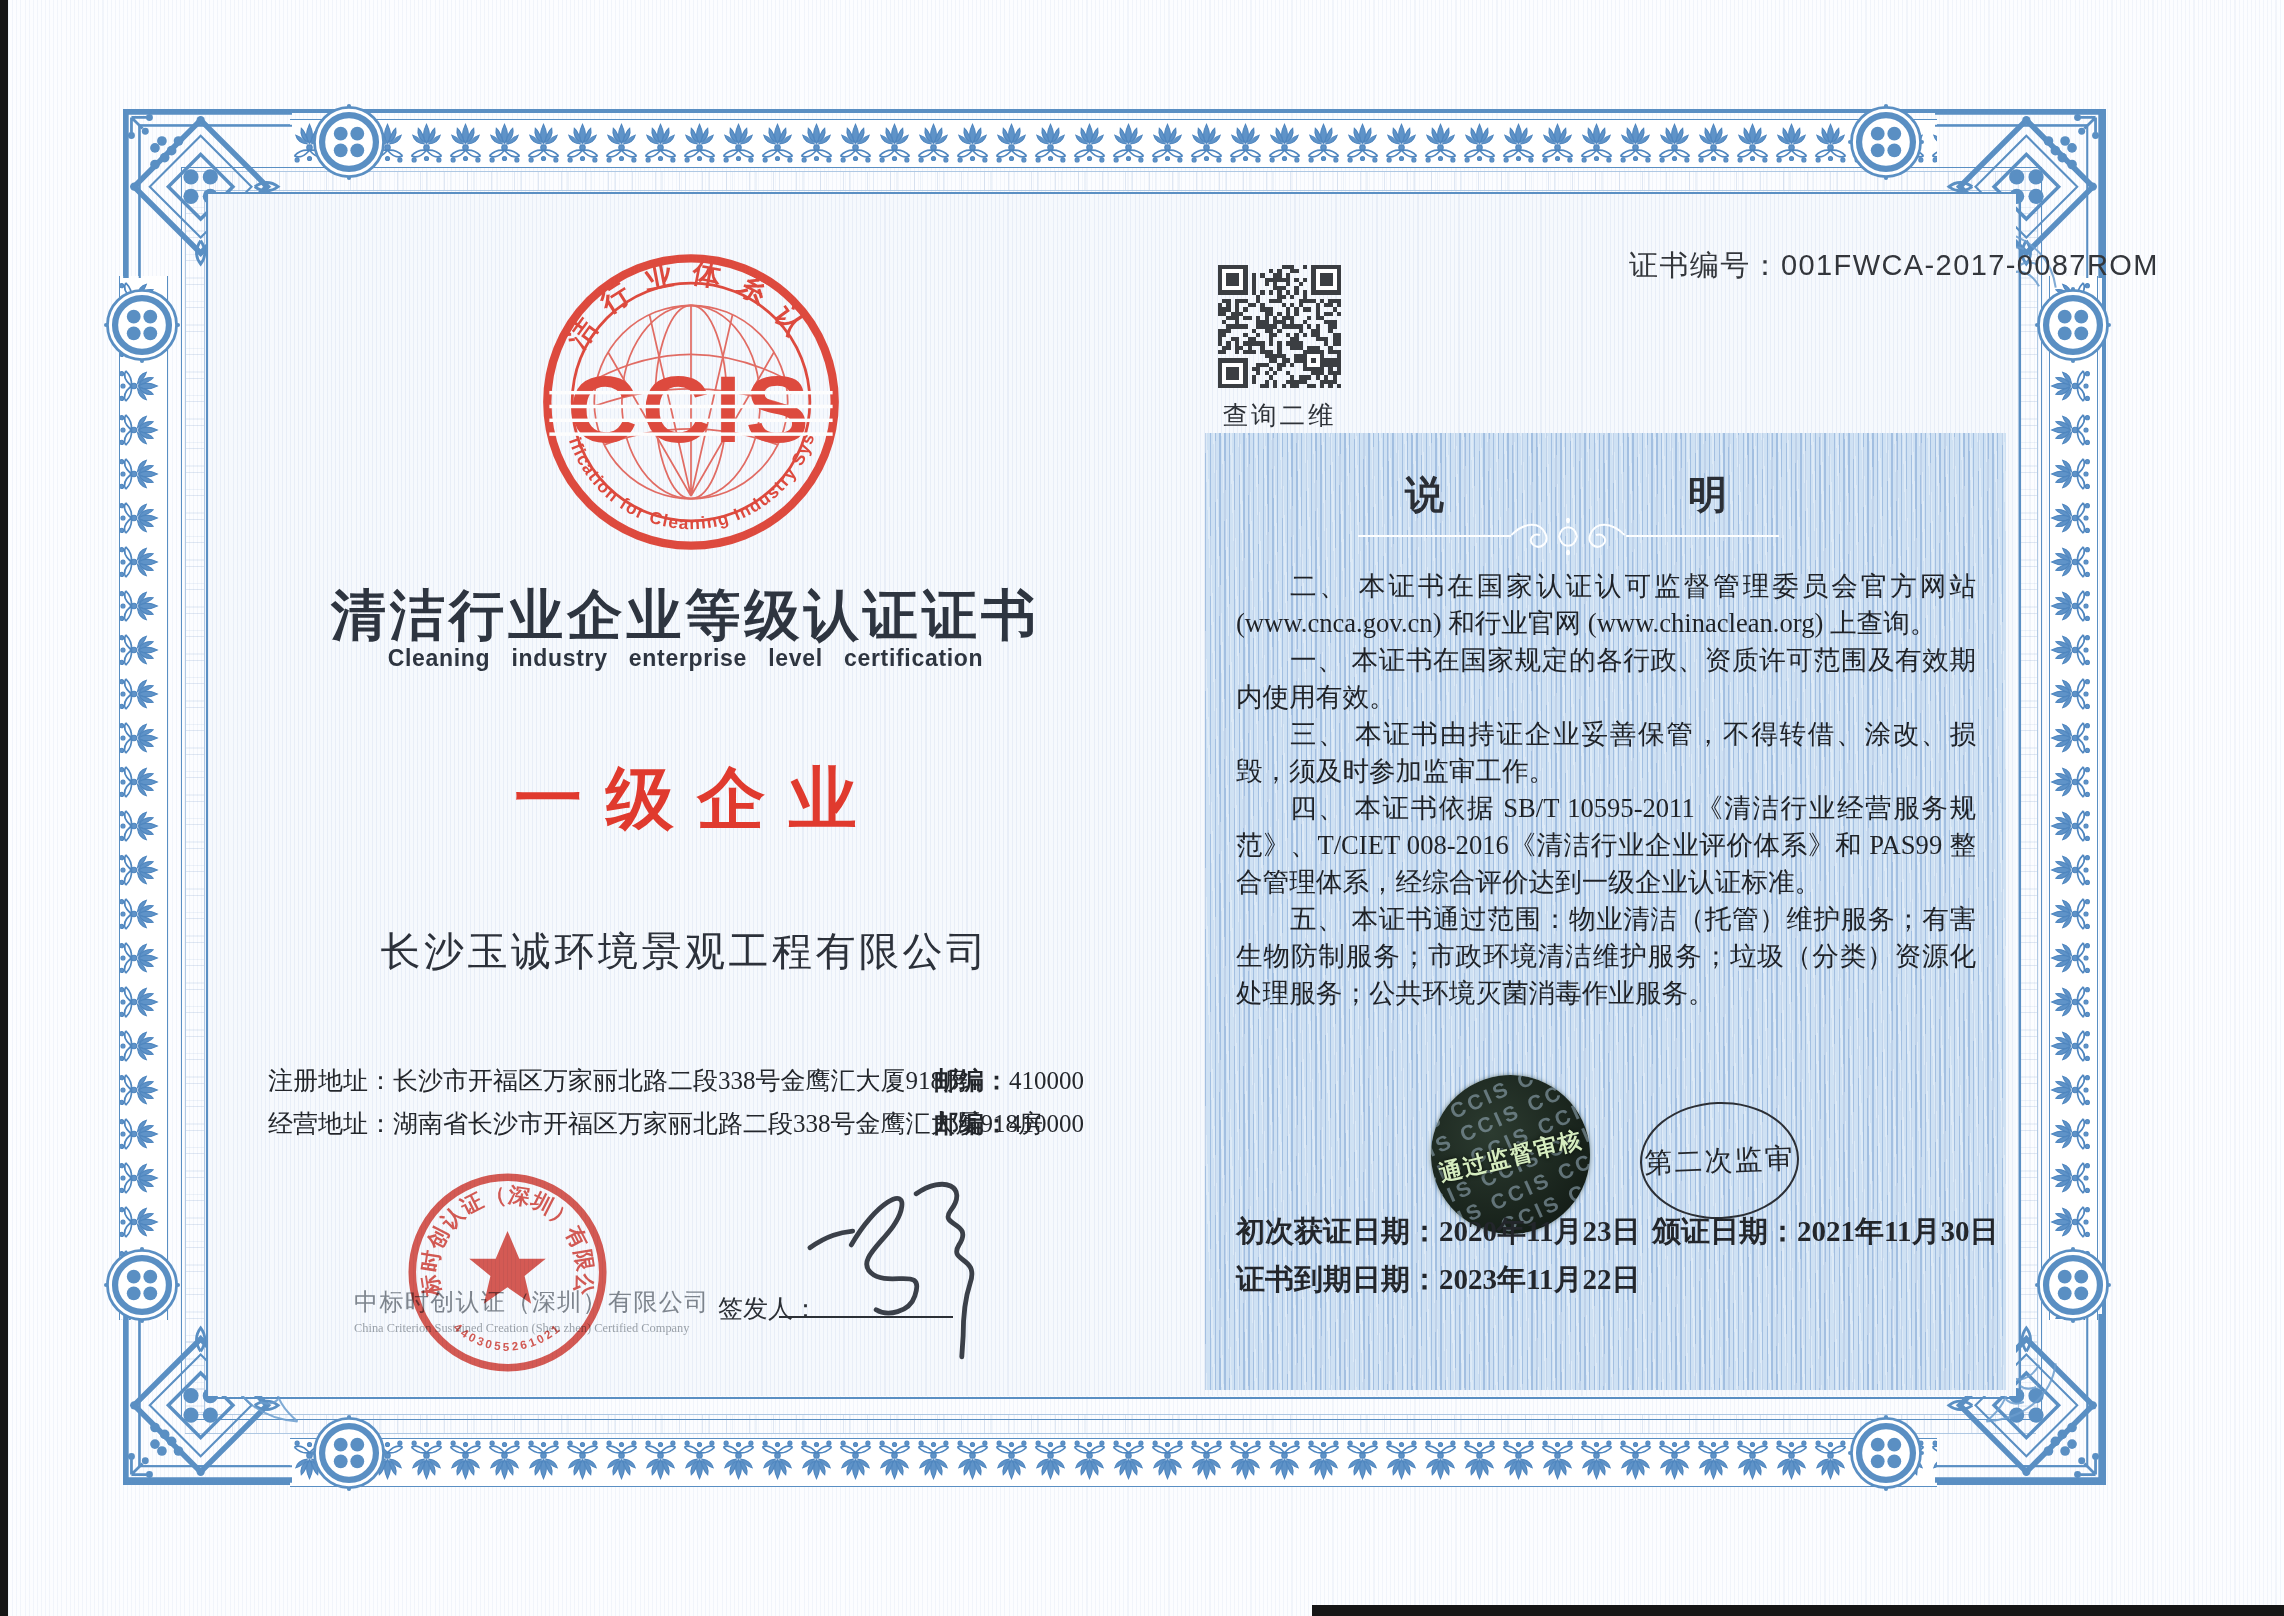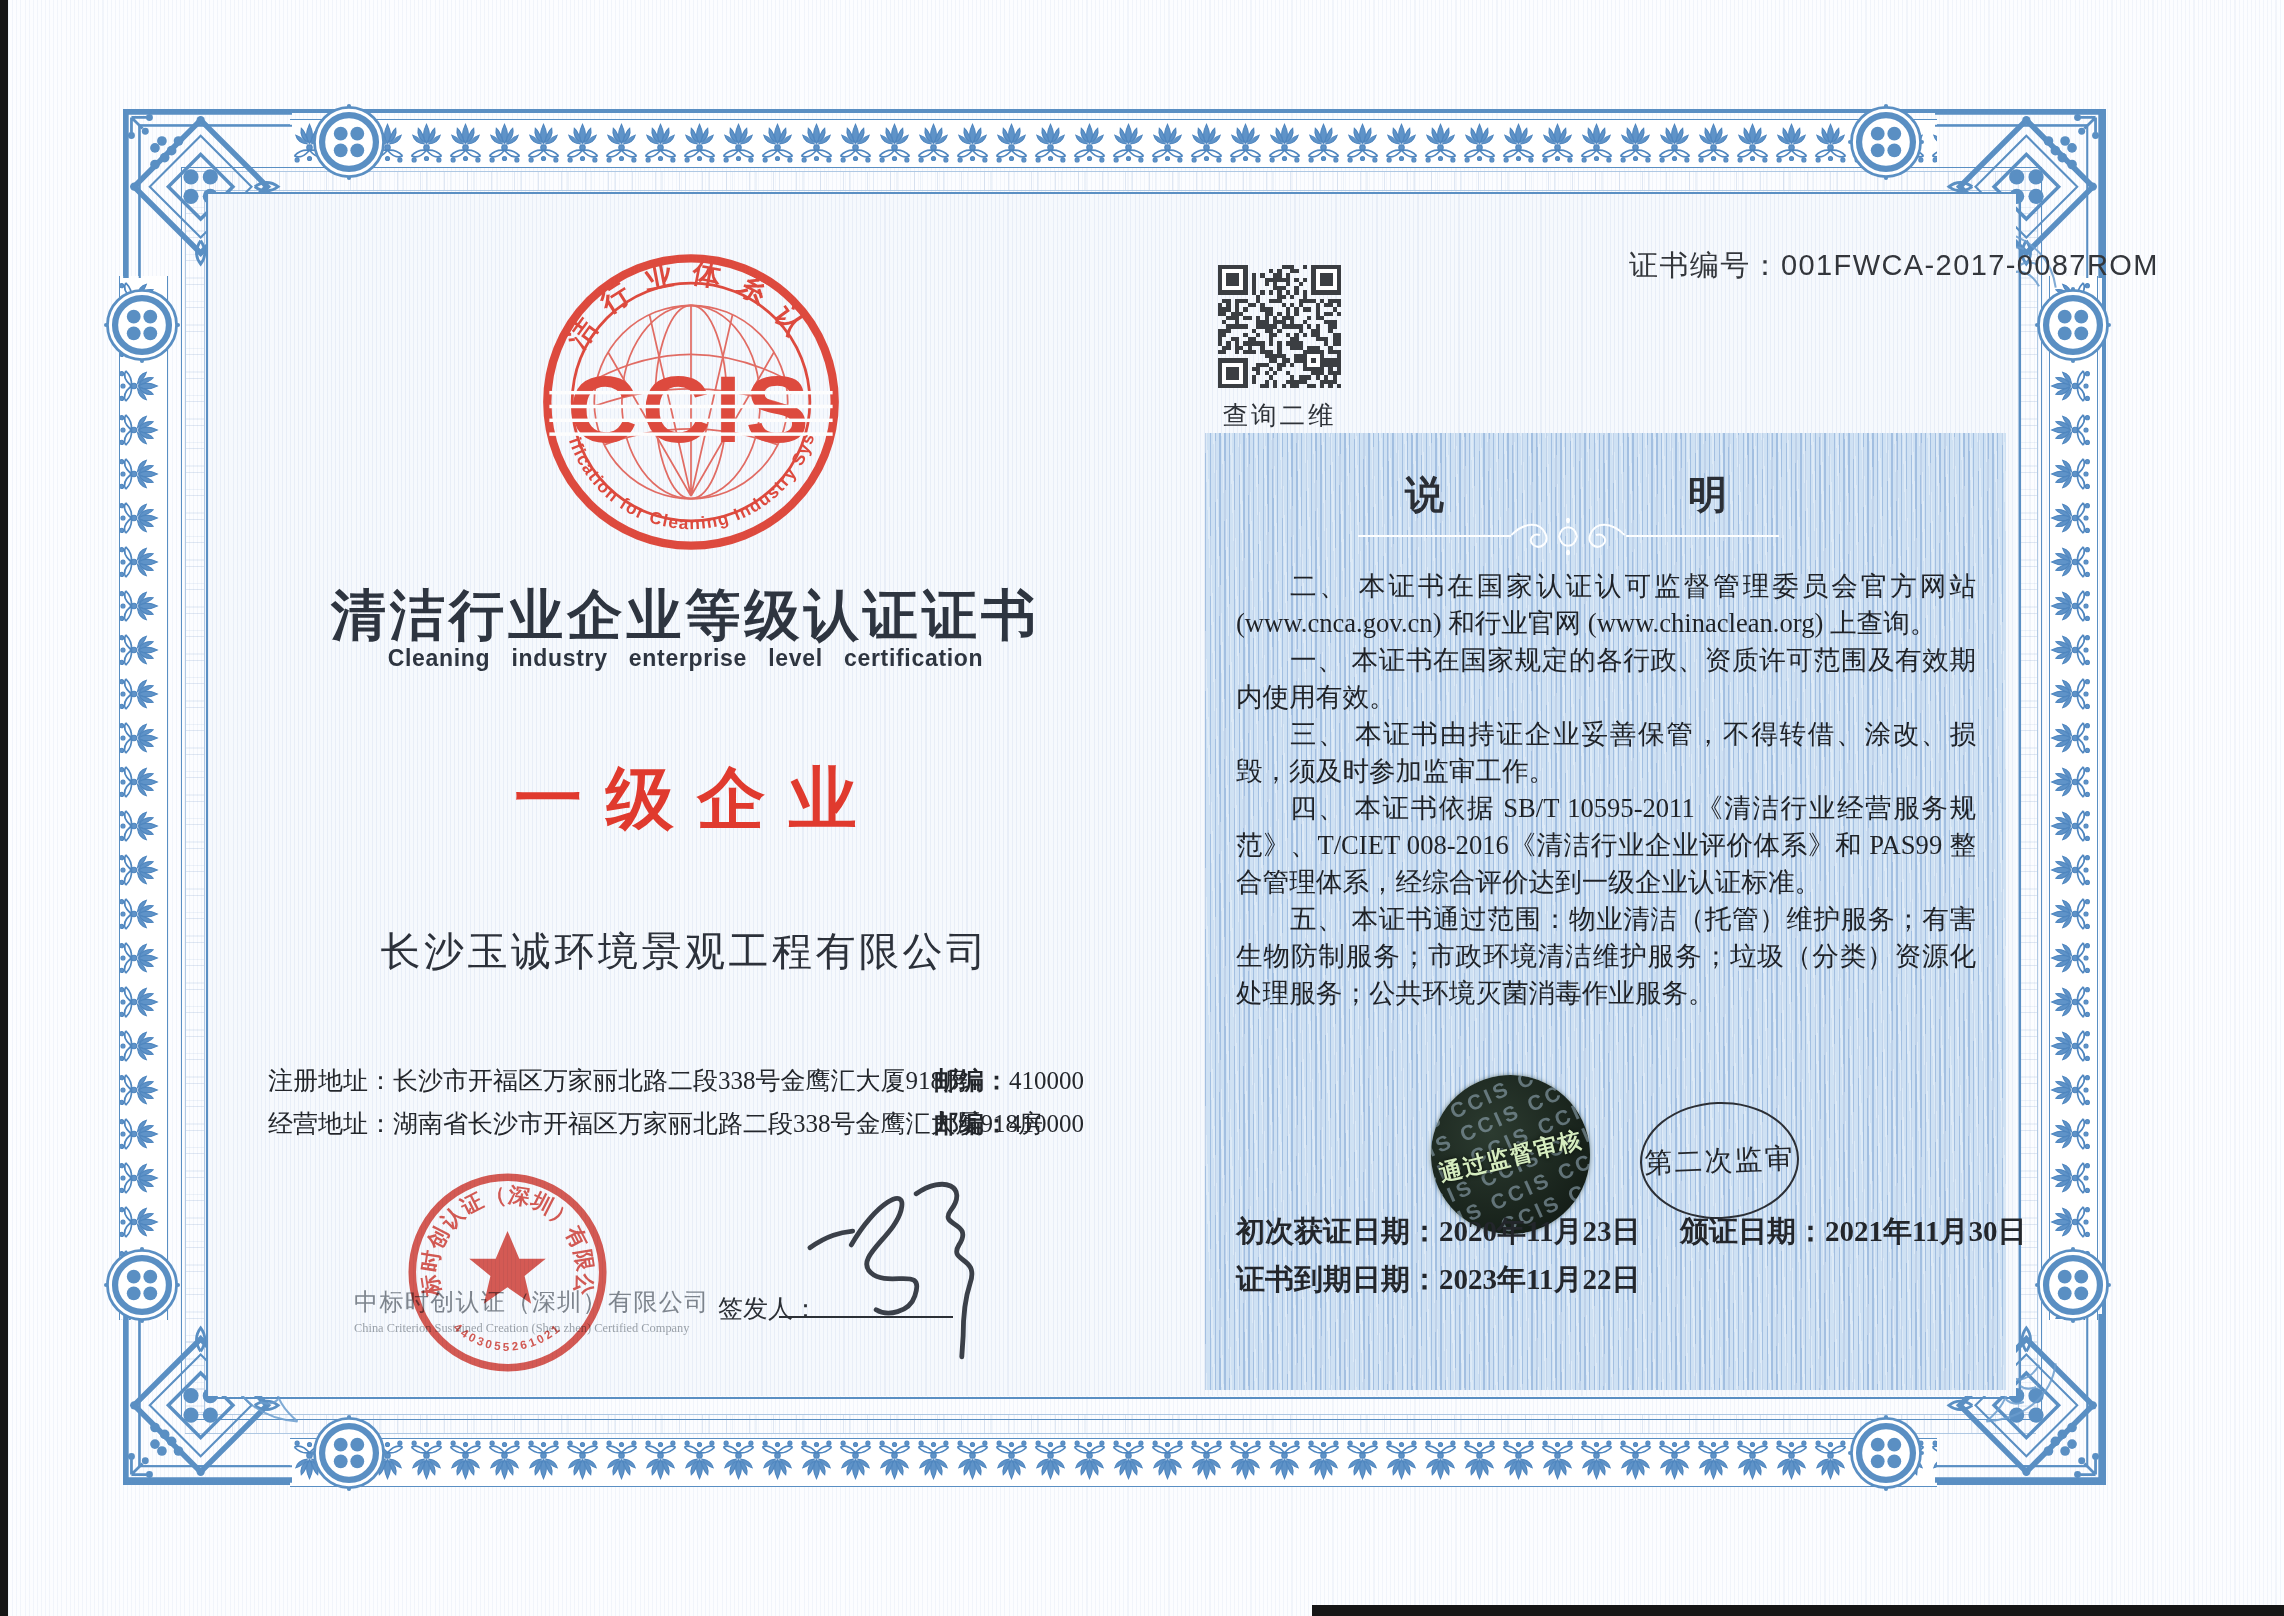--- a/index.html
+++ b/index.html
@@ -95,21 +95,21 @@
     font-family:"Liberation Sans","DejaVu Sans",sans-serif;font-weight:700;font-size:21px;line-height:25px;
     letter-spacing:3.5px;color:rgba(168,192,210,.50);white-space:nowrap;}
   #sticker .label{position:absolute;left:0;top:66px;width:100%;text-align:center;font-size:23px;
     font-weight:700;color:#d5ecbf;letter-spacing:1.4px;transform:rotate(-6deg);
     text-shadow:0 0 4.1px #0c130d, 0 0 1.4px #0c130d;}
   #stamp-oval{position:absolute;left:435px;top:669px;width:155px;height:113px;border:2.8px solid #2c2f35;
     border-radius:50%;display:flex;align-items:center;justify-content:center;transform:rotate(-2deg);
     color:#23262b;font-size:28px;letter-spacing:2.1px;background:transparent;}
   
   .date-row{position:absolute;left:31px;font-size:29px;font-weight:600;color:#23262b;white-space:nowrap;}
-  #date-row-1{top:779px;} #date-row-1 .second{position:absolute;left:416px;top:0;padding-left:28px;}
+  #date-row-1{top:779px;} #date-row-1 .second{position:absolute;left:416px;top:0;}
   #date-row-2{top:827px;font-family:Liberation Serif, serif;}
   #panel-address{position:absolute;left:31px;top:876px;font-size:29px;font-weight:600;color:#23262b;white-space:nowrap;}
 </style>
 </head>
 <body>
 
 <div id="sheet" class="abs">
 
   <div class="scan-bar abs" style="left:0;top:0;width:8.3px;height:1616px;"></div>
   <div class="scan-bar abs" style="left:1312px;top:1605px;width:972px;height:11px;"></div>

